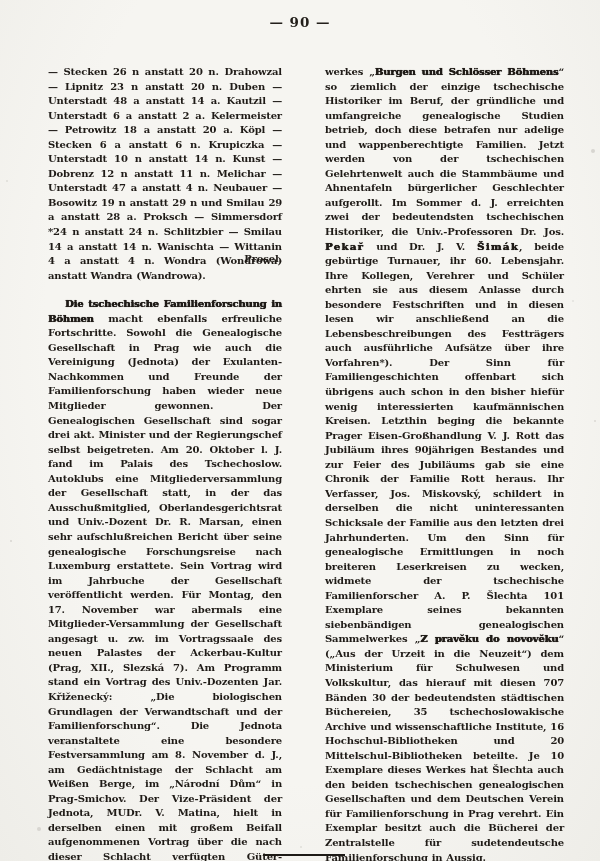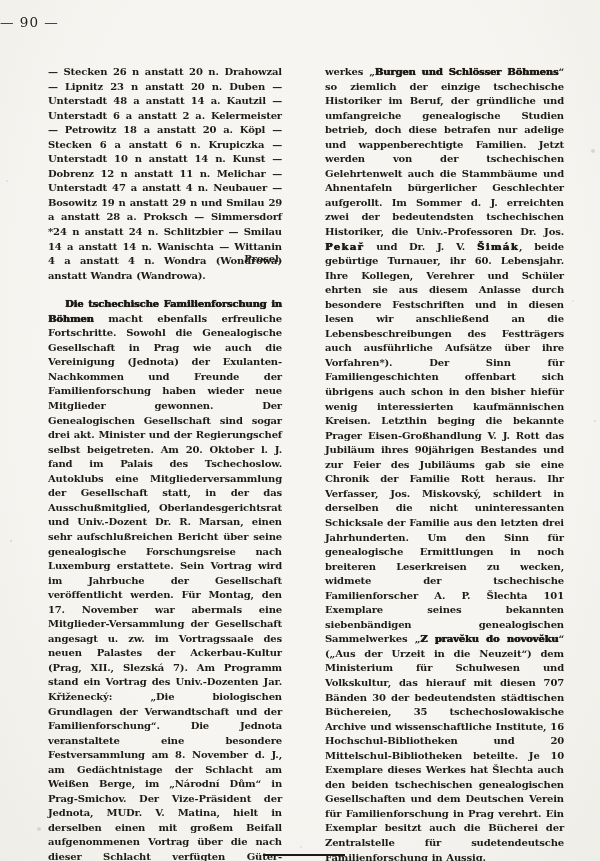--- a/index.html
+++ b/index.html
@@ -10,24 +10,24 @@
   }
   .page{
     position:relative;
     width:600px;height:861px;
     background:#f3f2ee;
     background-image:radial-gradient(ellipse at 50% 40%, #f6f5f1 60%, #eeede8 100%);
     overflow:hidden;
     color:#201d19;
   }
   .page-number{
-    text-align:left;
+    text-align:center;
     padding-top:14px;
     font-size:13.5px;
-    font-weight:normal;
+    font-weight:bold;
     letter-spacing:1px;
     color:#231f1b;
   }
   .columns{
     display:flex;
     gap:15px;
     padding:0 22px 0 34px;
     margin-top:21px;
   }
   .col-left{width:262px;flex:0 0 262px;}

